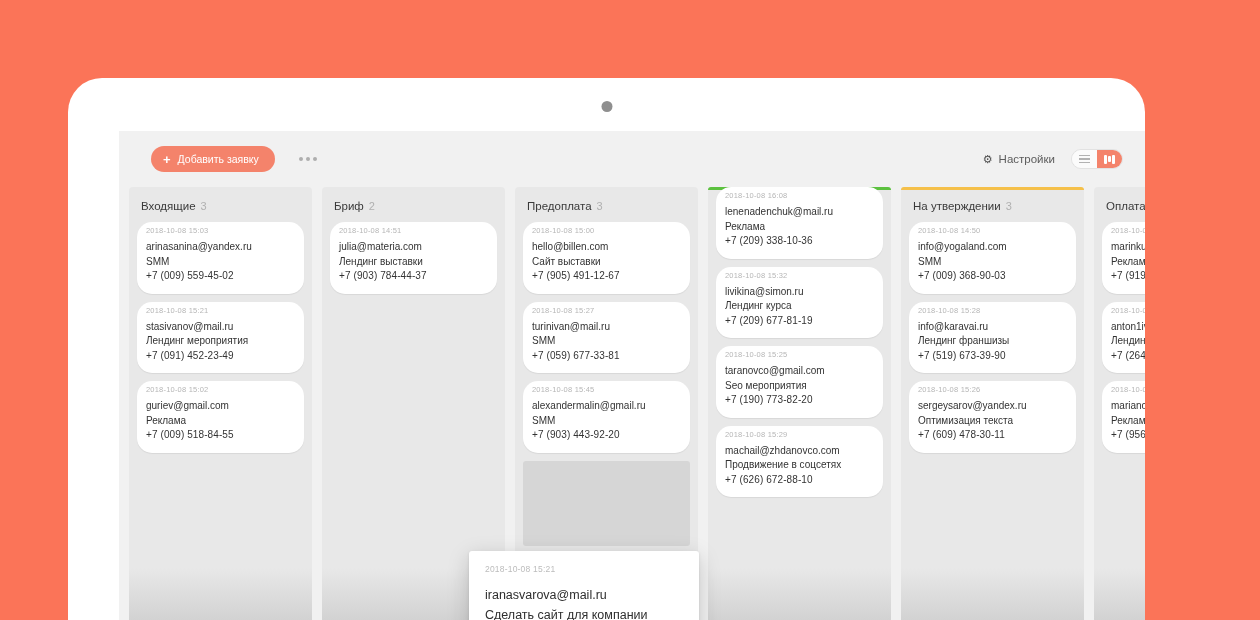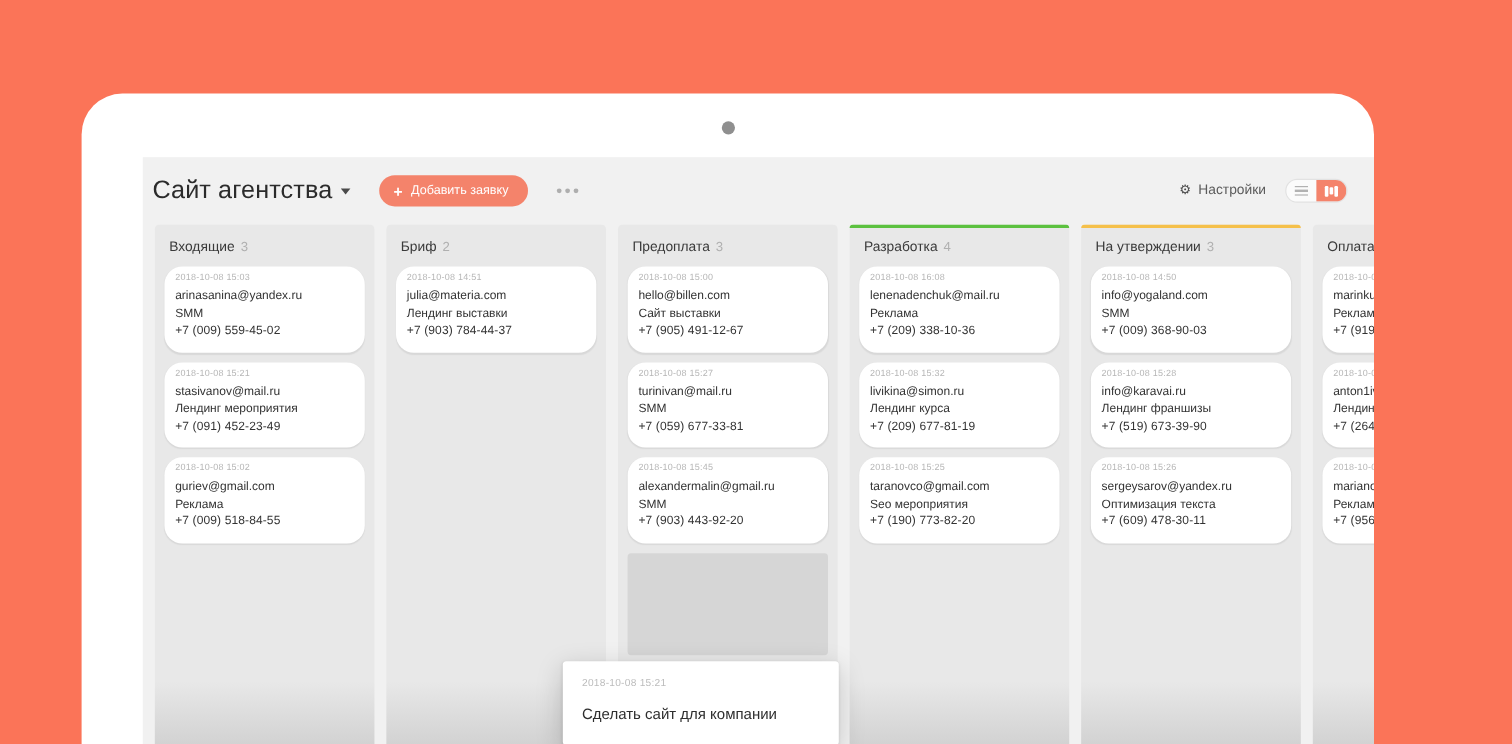--- a/index.html
+++ b/index.html
@@ -196,24 +196,20 @@
 </style>
 </head>
 <body style="background: rgb(251, 116, 88);">
 
 <div id="device">
   <div id="camera-dot"></div>
 
   <div id="screen">
 
     <div id="app-header">
-      <div id="board-title-wrap">
-        <span id="board-title">Сайт агентства</span>
-        <span id="board-title-caret"></span>
-      </div>
 
       <button id="add-lead-button">
         <span id="add-lead-plus">+</span>
         <span>Добавить заявку</span>
       </button>
 
       <div id="board-menu-button">
         <i></i>
           <i></i>
           <i></i>
@@ -299,42 +295,44 @@
           <div class="card">
             <div class="card-time">2018-10-08 15:45</div>
             <div class="card-email">alexandermalin@gmail.ru</div>
             <div class="card-topic">SMM</div>
             <div class="card-phone">+7 (903) 443-92-20</div>
           </div>
           <div class="drop-placeholder"></div>
         </div>
         <div class="column" id="column-4">
           <div class="column-topbar" style="background: rgb(92, 193, 63);"></div>
-          <div class="column-header">
-            <span class="column-title">Разработка</span>
-            <span class="column-count">4</span>
-          </div>
           <div class="card">
             <div class="card-time">2018-10-08 16:08</div>
             <div class="card-email">lenenadenchuk@mail.ru</div>
             <div class="card-topic">Реклама</div>
             <div class="card-phone">+7 (209) 338-10-36</div>
           </div>
           <div class="card">
             <div class="card-time">2018-10-08 15:32</div>
             <div class="card-email">livikina@simon.ru</div>
             <div class="card-topic">Лендинг курса</div>
             <div class="card-phone">+7 (209) 677-81-19</div>
           </div>
           <div class="card">
             <div class="card-time">2018-10-08 15:25</div>
             <div class="card-email">taranovco@gmail.com</div>
             <div class="card-topic">Seo мероприятия</div>
             <div class="card-phone">+7 (190) 773-82-20</div>
           </div>
+          <div class="card">
+            <div class="card-time">2018-10-08 15:29</div>
+            <div class="card-email">machail@zhdanovco.com</div>
+            <div class="card-topic">Продвижение в соцсетях</div>
+            <div class="card-phone">+7 (626) 672-88-10</div>
+          </div>
         </div>
         <div class="column" id="column-5">
           <div class="column-topbar" style="background: rgb(245, 192, 74);"></div>
           <div class="column-header">
             <span class="column-title">На утверждении</span>
             <span class="column-count">3</span>
           </div>
           <div class="card">
             <div class="card-time">2018-10-08 14:50</div>
             <div class="card-email">info@yogaland.com</div>
@@ -375,18 +373,19 @@
             <div class="card-time">2018-10-08 15:31</div>
             <div class="card-email">marianovska@mail.ru</div>
             <div class="card-topic">Реклама</div>
             <div class="card-phone">+7 (956) 112-40-55</div>
           </div>
         </div>
       </div>
 
     <div id="dragged-card">
       <div class="card-time">2018-10-08 15:21</div>
+      <div class="card-email">iranasvarova@mail.ru</div>
       <div class="card-topic">Сделать сайт для компании</div>
 
     </div>
 
   </div>
 </div>
 
 </body></html>

